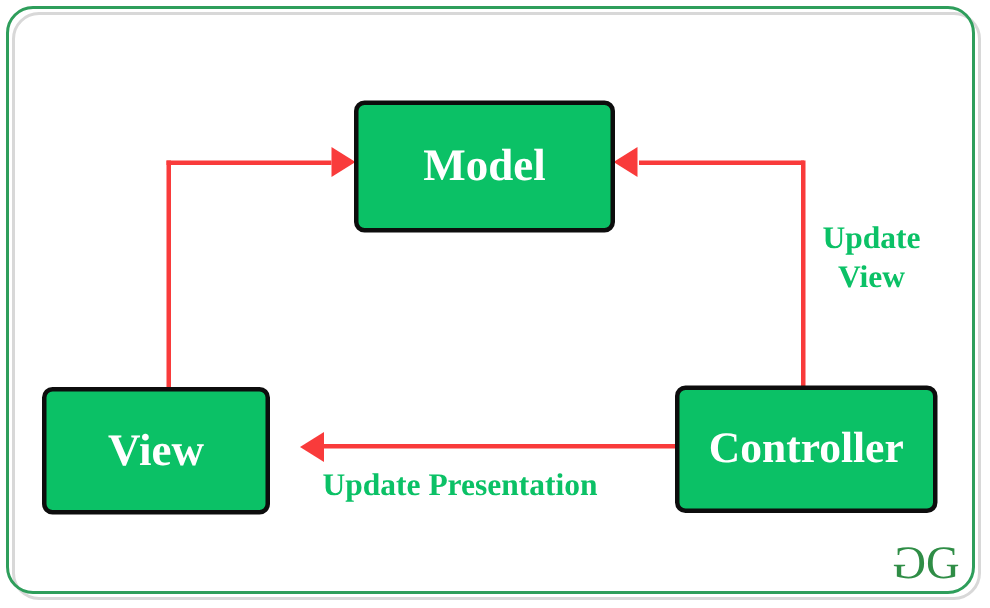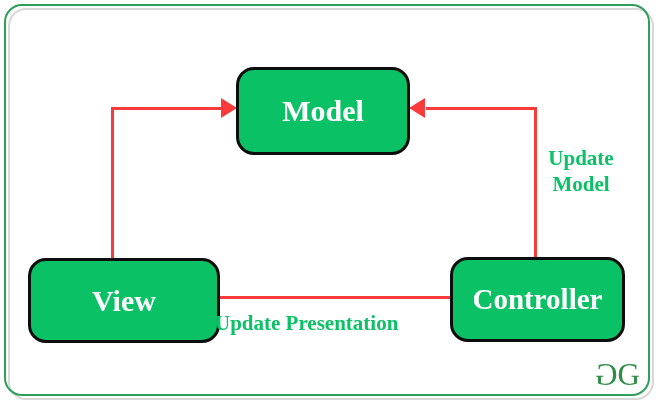--- a/index.html
+++ b/index.html
@@ -24,30 +24,30 @@
     left: 4px; top: 4px; right: 10px; bottom: 9px;
     border: 2px solid var(--frame-border, #2e9e5b);
     border-radius: 18px;
   }
 
   
   .node {
     position: absolute;
     background: var(--node-fill, #0bc166);
     border: 3px solid #0d0d0d;
-    border-radius: 18px;
+    border-radius: 7px;
     color: var(--node-text, #ffffff);
     display: flex;
     align-items: center;
     justify-content: center;
     font-weight: bold;
     box-sizing: border-box;
   }
   .node-model      { left: 236px; top: 67px;  width: 174px; height: 88px; font-size: 30px; }
-  .node-view       { left: 28px;  top: 258px; width: 192px; height: 85px; font-size: 30px; }
+  .node-view       { left: 28px;  top: 258px; width: 152px; height: 85px; font-size: 30px; }
   .node-controller { left: 450px; top: 257px; width: 175px; height: 85px; font-size: 29px; }
 
   
   .line {
     position: absolute;
     background: var(--arrow, #f93b3b);
   }
   .l-view-model-v       { left: 111px; top: 107px; width: 3px;   height: 152px; }
   .l-view-model-h       { left: 111px; top: 107px; width: 110px; height: 3px;   }
   .l-ctrl-model-v       { left: 534px; top: 107px; width: 3px;   height: 151px; }
@@ -115,20 +115,20 @@
   <div class="node node-model">
     <span>Model</span>
   </div>
   <div class="node node-view">
     <span>View</span>
   </div>
   <div class="node node-controller">
     <span>Controller</span>
   </div>
 
-  <div class="edge-label lbl-update-data">Update Model</div>
+  <div class="edge-label lbl-update-data">Update View</div>
   <div class="edge-label lbl-update-presentation">Update Presentation</div>
 
   <div class="logo">
     <span class="flip">G</span><span>G</span>
   </div>
 
 </div>
 
 </body></html>

